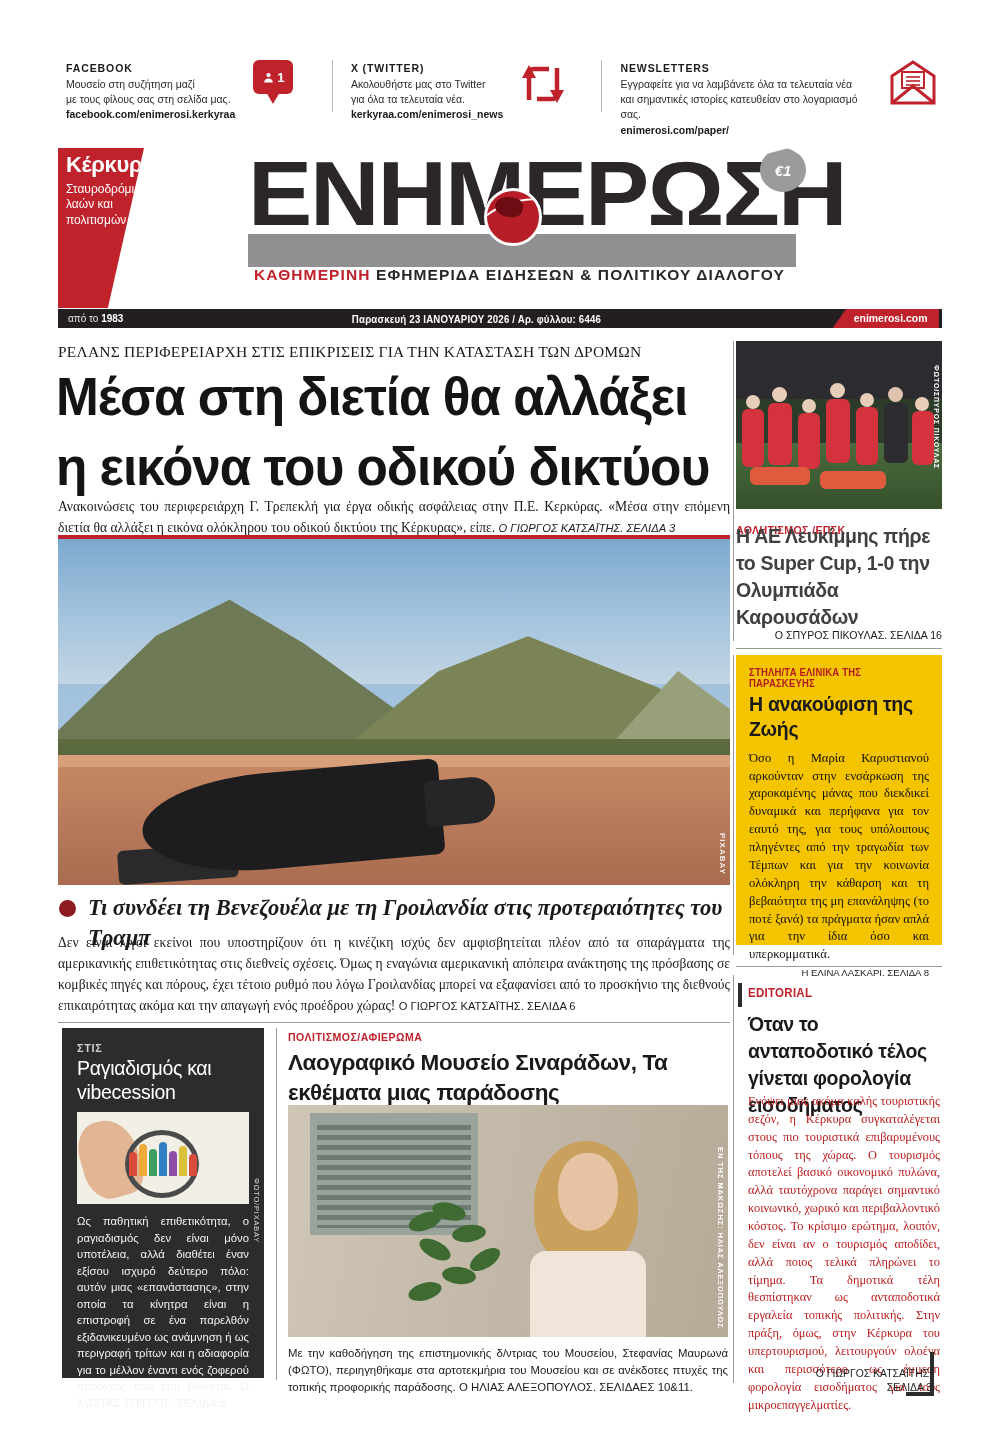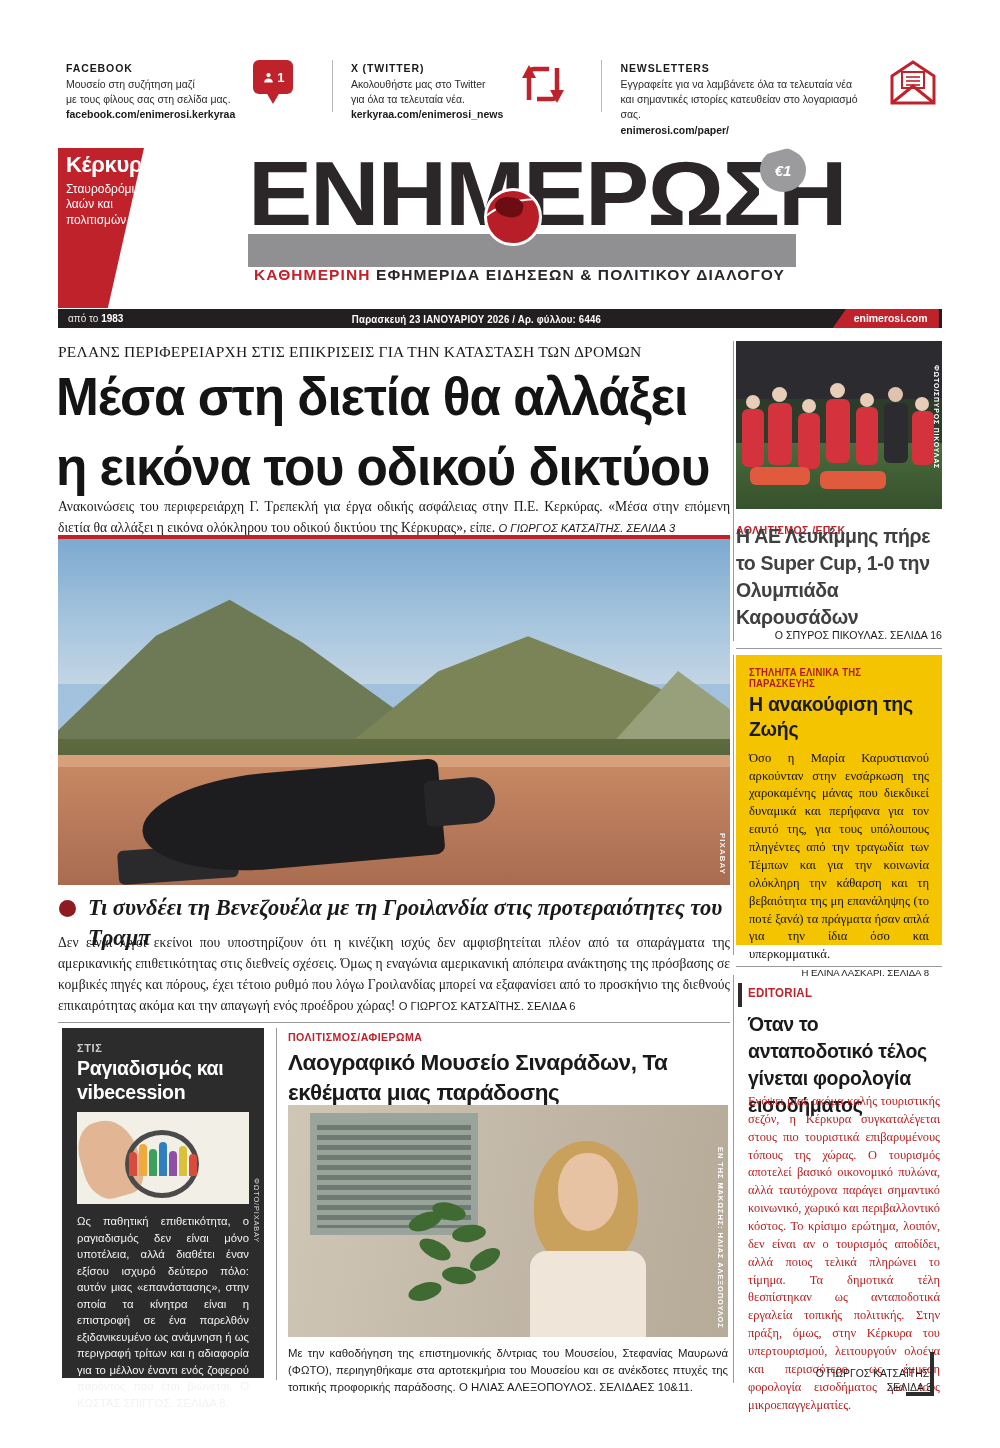--- a/index.html
+++ b/index.html
@@ -217,21 +217,21 @@
   
   .arthro {
     position: absolute; left: 62px; top: 1028px; width: 202px; height: 350px;
     background: #2c2c2c; color: #fff; padding: 14px 15px 10px 15px;
   }
   .arthro .lbl {
     font-size: 11px; font-weight: bold; letter-spacing: 0.6px; color: #cfcfcf;
     margin-bottom: 2px;
   }
   .arthro h3 {
-    font-size: 19.5px; font-weight: bold; line-height: 1.24; letter-spacing: -0.3px;
+    font-size: 19.5px; font-weight: normal; line-height: 1.24; letter-spacing: -0.3px;
     margin-bottom: 8px;
   }
   .arthro-photo {
     position: relative; width: 172px; height: 92px; background: #f1efe6; overflow: hidden;
   }
   .ap-hand {
     position: absolute; left: 4px; top: 8px; width: 58px; height: 78px;
     background: #e2b594; border-radius: 40% 50% 30% 40%; transform: rotate(-16deg);
   }
   .ap-loop {

